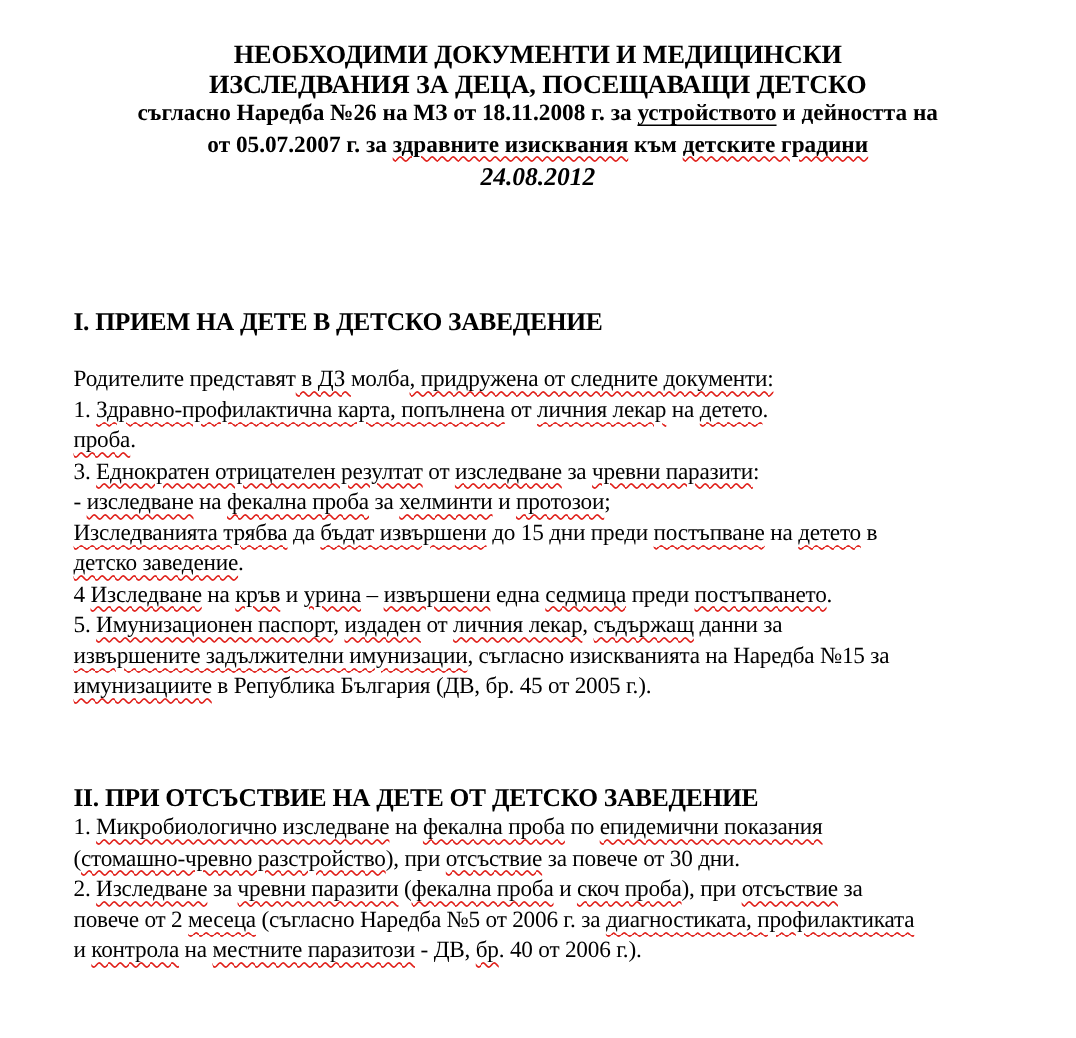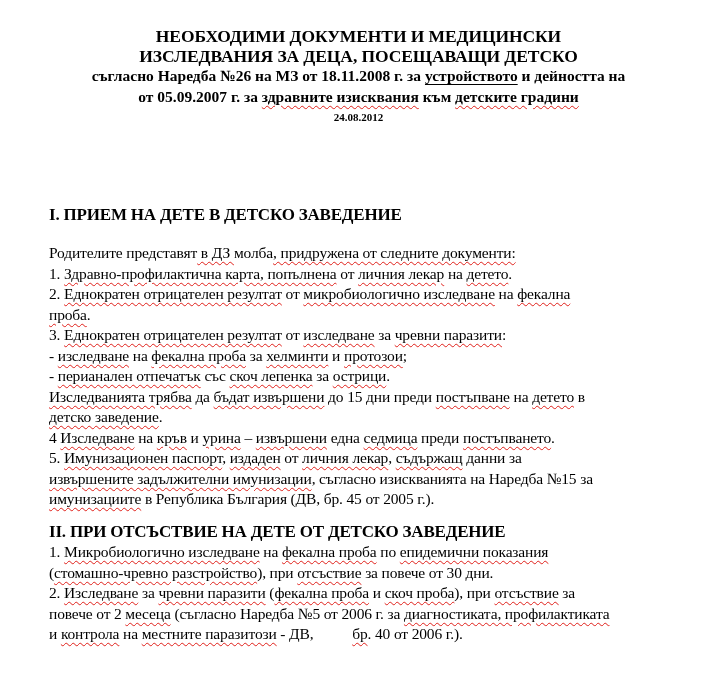--- a/index.html
+++ b/index.html
@@ -33,22 +33,23 @@
     .title-main {
       font-size: 17.5px;
       line-height: 20px;
       letter-spacing: -0.1px;
     }
     .title-sub {
       font-size: 15.5px;
       line-height: 20.5px;
     }
     .title-date {
-      font-size: 11px;
+      font-size: 17px;
       line-height: 21px;
+      font-style: italic;
     }
     .sec-heading {
       position: absolute;
       left: 49px;
       font-weight: bold;
       font-size: 17px;
       line-height: 20px;
       letter-spacing: -0.2px;
     }
     .body-block {
@@ -71,45 +72,43 @@
   </style>
 </head>
 <body>
 
 <div class="page">
 
   <div class="title-block">
     <div class="title-main line">НЕОБХОДИМИ ДОКУМЕНТИ И МЕДИЦИНСКИ</div>
     <div class="title-main line">ИЗСЛЕДВАНИЯ ЗА ДЕЦА, ПОСЕЩАВАЩИ ДЕТСКО</div>
     <div class="title-sub line"><span>съгласно Наредба №26 на МЗ от 18.11.2008 г. за </span><span class="sp" style="text-decoration-color: rgb(224, 32, 26); text-decoration: underline;">устройството</span><span> и дейността на</span></div>
-    <div class="title-sub line"><span>от 05.09.2007 г. за </span><span class="sp" style="text-decoration-color: rgb(224, 32, 26);">здравните изисквания</span><span> към </span><span class="sp" style="text-decoration-color: rgb(224, 32, 26);">детските градини</span></div>
+    <div class="title-sub line"><span>от 05.07.2007 г. за </span><span class="sp" style="text-decoration-color: rgb(224, 32, 26);">здравните изисквания</span><span> към </span><span class="sp" style="text-decoration-color: rgb(224, 32, 26);">детските градини</span></div>
     <div class="title-date line">24.08.2012</div>
   </div>
 
   <div class="sec-heading" style="top:205px;">I. ПРИЕМ НА ДЕТЕ В ДЕТСКО ЗАВЕДЕНИЕ</div>
 
   <div class="body-block" style="top:243px;">
     <span class="line"><span>Родителите представят</span><span class="sp" style="text-decoration-color: rgb(224, 32, 26); text-align: right;"> в ДЗ </span><span>молба</span><span class="sp" style="text-decoration-color: rgb(224, 32, 26);">, придружена от следните документи:</span></span>
     <span class="line"><span>1. </span><span class="sp" style="text-decoration-color: rgb(224, 32, 26);">Здравно-профилактична карта, попълнена</span><span> от </span><span class="sp" style="text-decoration-color: rgb(224, 32, 26);">личния лекар</span><span> на </span><span class="sp" style="text-decoration-color: rgb(224, 32, 26);">детето</span><span>.</span></span>
-    <span class="line"><span>2. </span><span class="sp" style="text-decoration-color: rgb(224, 32, 26);">Еднократен отрицателен резултат</span><span> от </span><span class="sp" style="text-decoration-color: rgb(224, 32, 26);">микробиологично изследване</span><span> на </span><span class="sp" style="text-decoration-color: rgb(224, 32, 26);">фекална</span></span>
     <span class="line"><span class="sp" style="text-decoration-color: rgb(224, 32, 26);">проба</span><span>.</span></span>
     <span class="line"><span>3. </span><span class="sp" style="text-decoration-color: rgb(224, 32, 26);">Еднократен отрицателен резултат</span><span> от </span><span class="sp" style="text-decoration-color: rgb(224, 32, 26);">изследване</span><span> за </span><span class="sp" style="text-decoration-color: rgb(224, 32, 26);">чревни паразити</span><span>:</span></span>
     <span class="line"><span> - </span><span class="sp" style="text-decoration-color: rgb(224, 32, 26);">изследване</span><span> на </span><span class="sp" style="text-decoration-color: rgb(224, 32, 26);">фекална проба</span><span> за </span><span class="sp" style="text-decoration-color: rgb(224, 32, 26);">хелминти</span><span> и </span><span class="sp" style="text-decoration-color: rgb(224, 32, 26);">протозои</span><span>;</span></span>
-    <span class="line"><span> - </span><span class="sp" style="text-decoration-color: rgb(224, 32, 26);">перианален отпечатък</span><span> със </span><span class="sp" style="text-decoration-color: rgb(224, 32, 26);">скоч лепенка</span><span> за </span><span class="sp" style="text-decoration-color: rgb(224, 32, 26);">острици</span><span>.</span></span>
     <span class="line"><span class="sp" style="text-decoration-color: rgb(224, 32, 26);">Изследванията трябва</span><span> да </span><span class="sp" style="text-decoration-color: rgb(224, 32, 26);">бъдат извършени</span><span> до 15 дни преди </span><span class="sp" style="text-decoration-color: rgb(224, 32, 26);">постъпване</span><span> на </span><span class="sp" style="text-decoration-color: rgb(224, 32, 26);">детето</span><span> в</span></span>
     <span class="line"><span class="sp" style="text-decoration-color: rgb(224, 32, 26);">детско заведение</span><span>.</span></span>
     <span class="line"><span>4 </span><span class="sp" style="text-decoration-color: rgb(224, 32, 26);">Изследване</span><span> на </span><span class="sp" style="text-decoration-color: rgb(224, 32, 26);">кръв</span><span> и </span><span class="sp" style="text-decoration-color: rgb(224, 32, 26);">урина</span><span> – </span><span class="sp" style="text-decoration-color: rgb(224, 32, 26);">извършени</span><span> една </span><span class="sp" style="text-decoration-color: rgb(224, 32, 26);">седмица</span><span> преди </span><span class="sp" style="text-decoration-color: rgb(224, 32, 26);">постъпването</span><span>.</span></span>
     <span class="line"><span>5. </span><span class="sp" style="text-decoration-color: rgb(224, 32, 26);">Имунизационен паспорт</span><span>, </span><span class="sp" style="text-decoration-color: rgb(224, 32, 26);">издаден</span><span> от </span><span class="sp" style="text-decoration-color: rgb(224, 32, 26);">личния лекар</span><span>, </span><span class="sp" style="text-decoration-color: rgb(224, 32, 26);">съдържащ</span><span> данни за</span></span>
     <span class="line"><span class="sp" style="text-decoration-color: rgb(224, 32, 26);">извършените задължителни имунизации</span><span>, съгласно изискванията на Наредба №15 за</span></span>
     <span class="line"><span class="sp" style="text-decoration-color: rgb(224, 32, 26);">имунизациите</span><span> в Република България (ДВ, бр. 45 от 2005 г.).</span></span>
   </div>
 
   <div class="sec-heading" style="top:522px;">II. ПРИ ОТСЪСТВИЕ НА ДЕТЕ ОТ ДЕТСКО ЗАВЕДЕНИЕ</div>
 
   <div class="body-block" style="top:542px;">
     <span class="line"><span>1. </span><span class="sp" style="text-decoration-color: rgb(224, 32, 26);">Микробиологично изследване</span><span> на </span><span class="sp" style="text-decoration-color: rgb(224, 32, 26);">фекална проба</span><span> по </span><span class="sp" style="text-decoration-color: rgb(224, 32, 26);">епидемични показания</span></span>
     <span class="line"><span>(</span><span class="sp" style="text-decoration-color: rgb(224, 32, 26);">стомашно-чревно разстройство</span><span>), при </span><span class="sp" style="text-decoration-color: rgb(224, 32, 26);">отсъствие</span><span> за повече от 30 дни.</span></span>
     <span class="line"><span>2. </span><span class="sp" style="text-decoration-color: rgb(224, 32, 26);">Изследване</span><span> за </span><span class="sp" style="text-decoration-color: rgb(224, 32, 26);">чревни паразити</span><span> (</span><span class="sp" style="text-decoration-color: rgb(224, 32, 26);">фекална проба</span><span> и </span><span class="sp" style="text-decoration-color: rgb(224, 32, 26);">скоч проба</span><span>), при </span><span class="sp" style="text-decoration-color: rgb(224, 32, 26);">отсъствие</span><span> за</span></span>
     <span class="line"><span>повече от 2 </span><span class="sp" style="text-decoration-color: rgb(224, 32, 26);">месеца</span><span> (съгласно Наредба №5 от 2006 г. за </span><span class="sp" style="text-decoration-color: rgb(224, 32, 26);">диагностиката, профилактиката</span></span>
-    <span class="line"><span>и </span><span class="sp" style="text-decoration-color: rgb(224, 32, 26);">контрола</span><span> на </span><span class="sp" style="text-decoration-color: rgb(224, 32, 26);">местните паразитози</span><span> - ДВ, </span><span class="sp" style="text-decoration-color: rgb(224, 32, 26); margin-left: 35px;">бр</span><span>. 40 от 2006 г.).</span></span>
+    <span class="line"><span>и </span><span class="sp" style="text-decoration-color: rgb(224, 32, 26);">контрола</span><span> на </span><span class="sp" style="text-decoration-color: rgb(224, 32, 26);">местните паразитози</span><span> - ДВ, </span><span class="sp" style="text-decoration-color: rgb(224, 32, 26);">бр</span><span>. 40 от 2006 г.).</span></span>
   </div>
 
 </div>
 
 </body></html>

